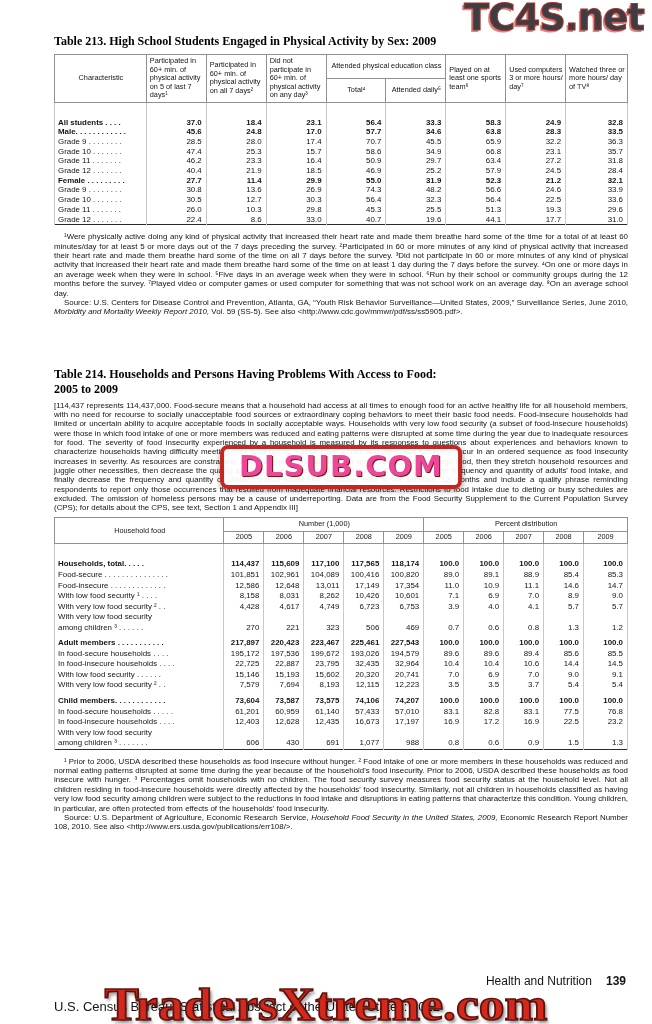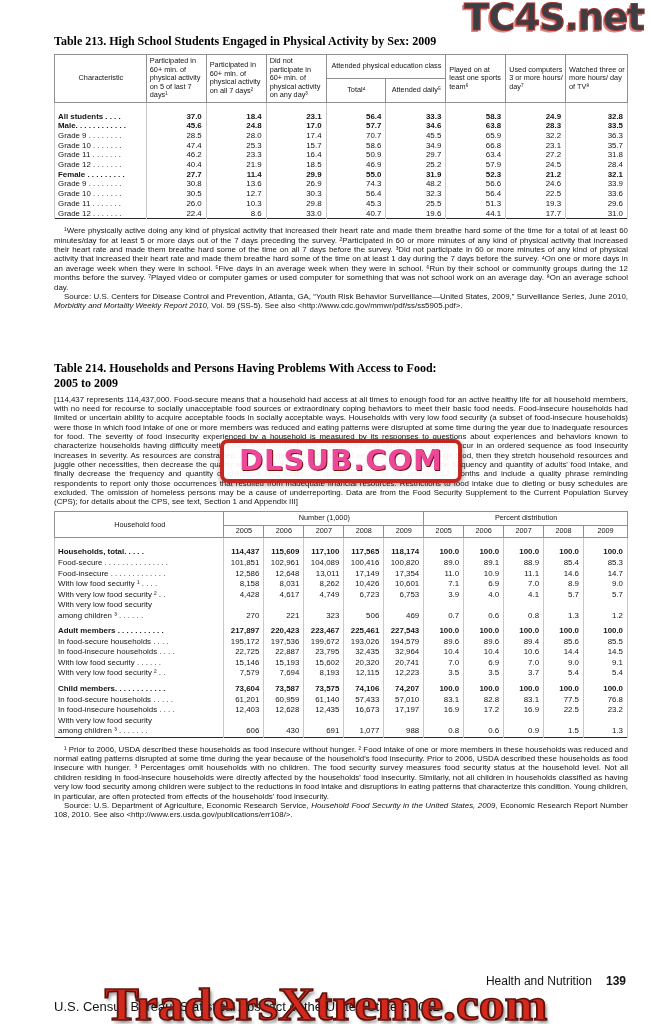--- a/index.html
+++ b/index.html
@@ -19,21 +19,21 @@
   .stat-table th { font-weight:normal; font-size:7.3px; line-height:8.5px; text-align:left;
                    vertical-align:middle; padding:2px 2px 2px 3px; border:1px solid #909090; }
   .stat-table th.stub-h { text-align:center; }
   .stat-table th.group { text-align:center; }
   .stat-table th.sub { text-align:center; }
   .stat-table th.yr { text-align:center; padding:1.5px 2px; }
   .stat-table td { font-size:7.9px; border-left:1px solid #c9c9c9; border-right:1px solid #c9c9c9;
                    vertical-align:bottom; padding:0 4px 0.5px 3px; }
   .t213 td { line-height:9.2px; }
   .t214 td { line-height:10.1px; }
-  .t213 tbody tr:first-child td, .t214 tbody tr:first-child td { padding-top:9px; }
+  .t213 tbody tr:first-child td, .t214 tbody tr:first-child td { padding-top:15px; }
   .stat-table tr.bold td { font-weight:bold; }
   .stat-table tr.gap td { padding-top:5px; }
   td.stub { white-space:pre-line; }
   td.num { text-align:right; }
   .ind0 { padding-left:3px; }
   .ind1 { padding-left:11px; }
 
   .fnote { font-size:7.9px; line-height:9.4px; text-align:justify; margin-top:7px; text-indent:10px; }
   .fnote + .fnote { margin-top:0; }
 

